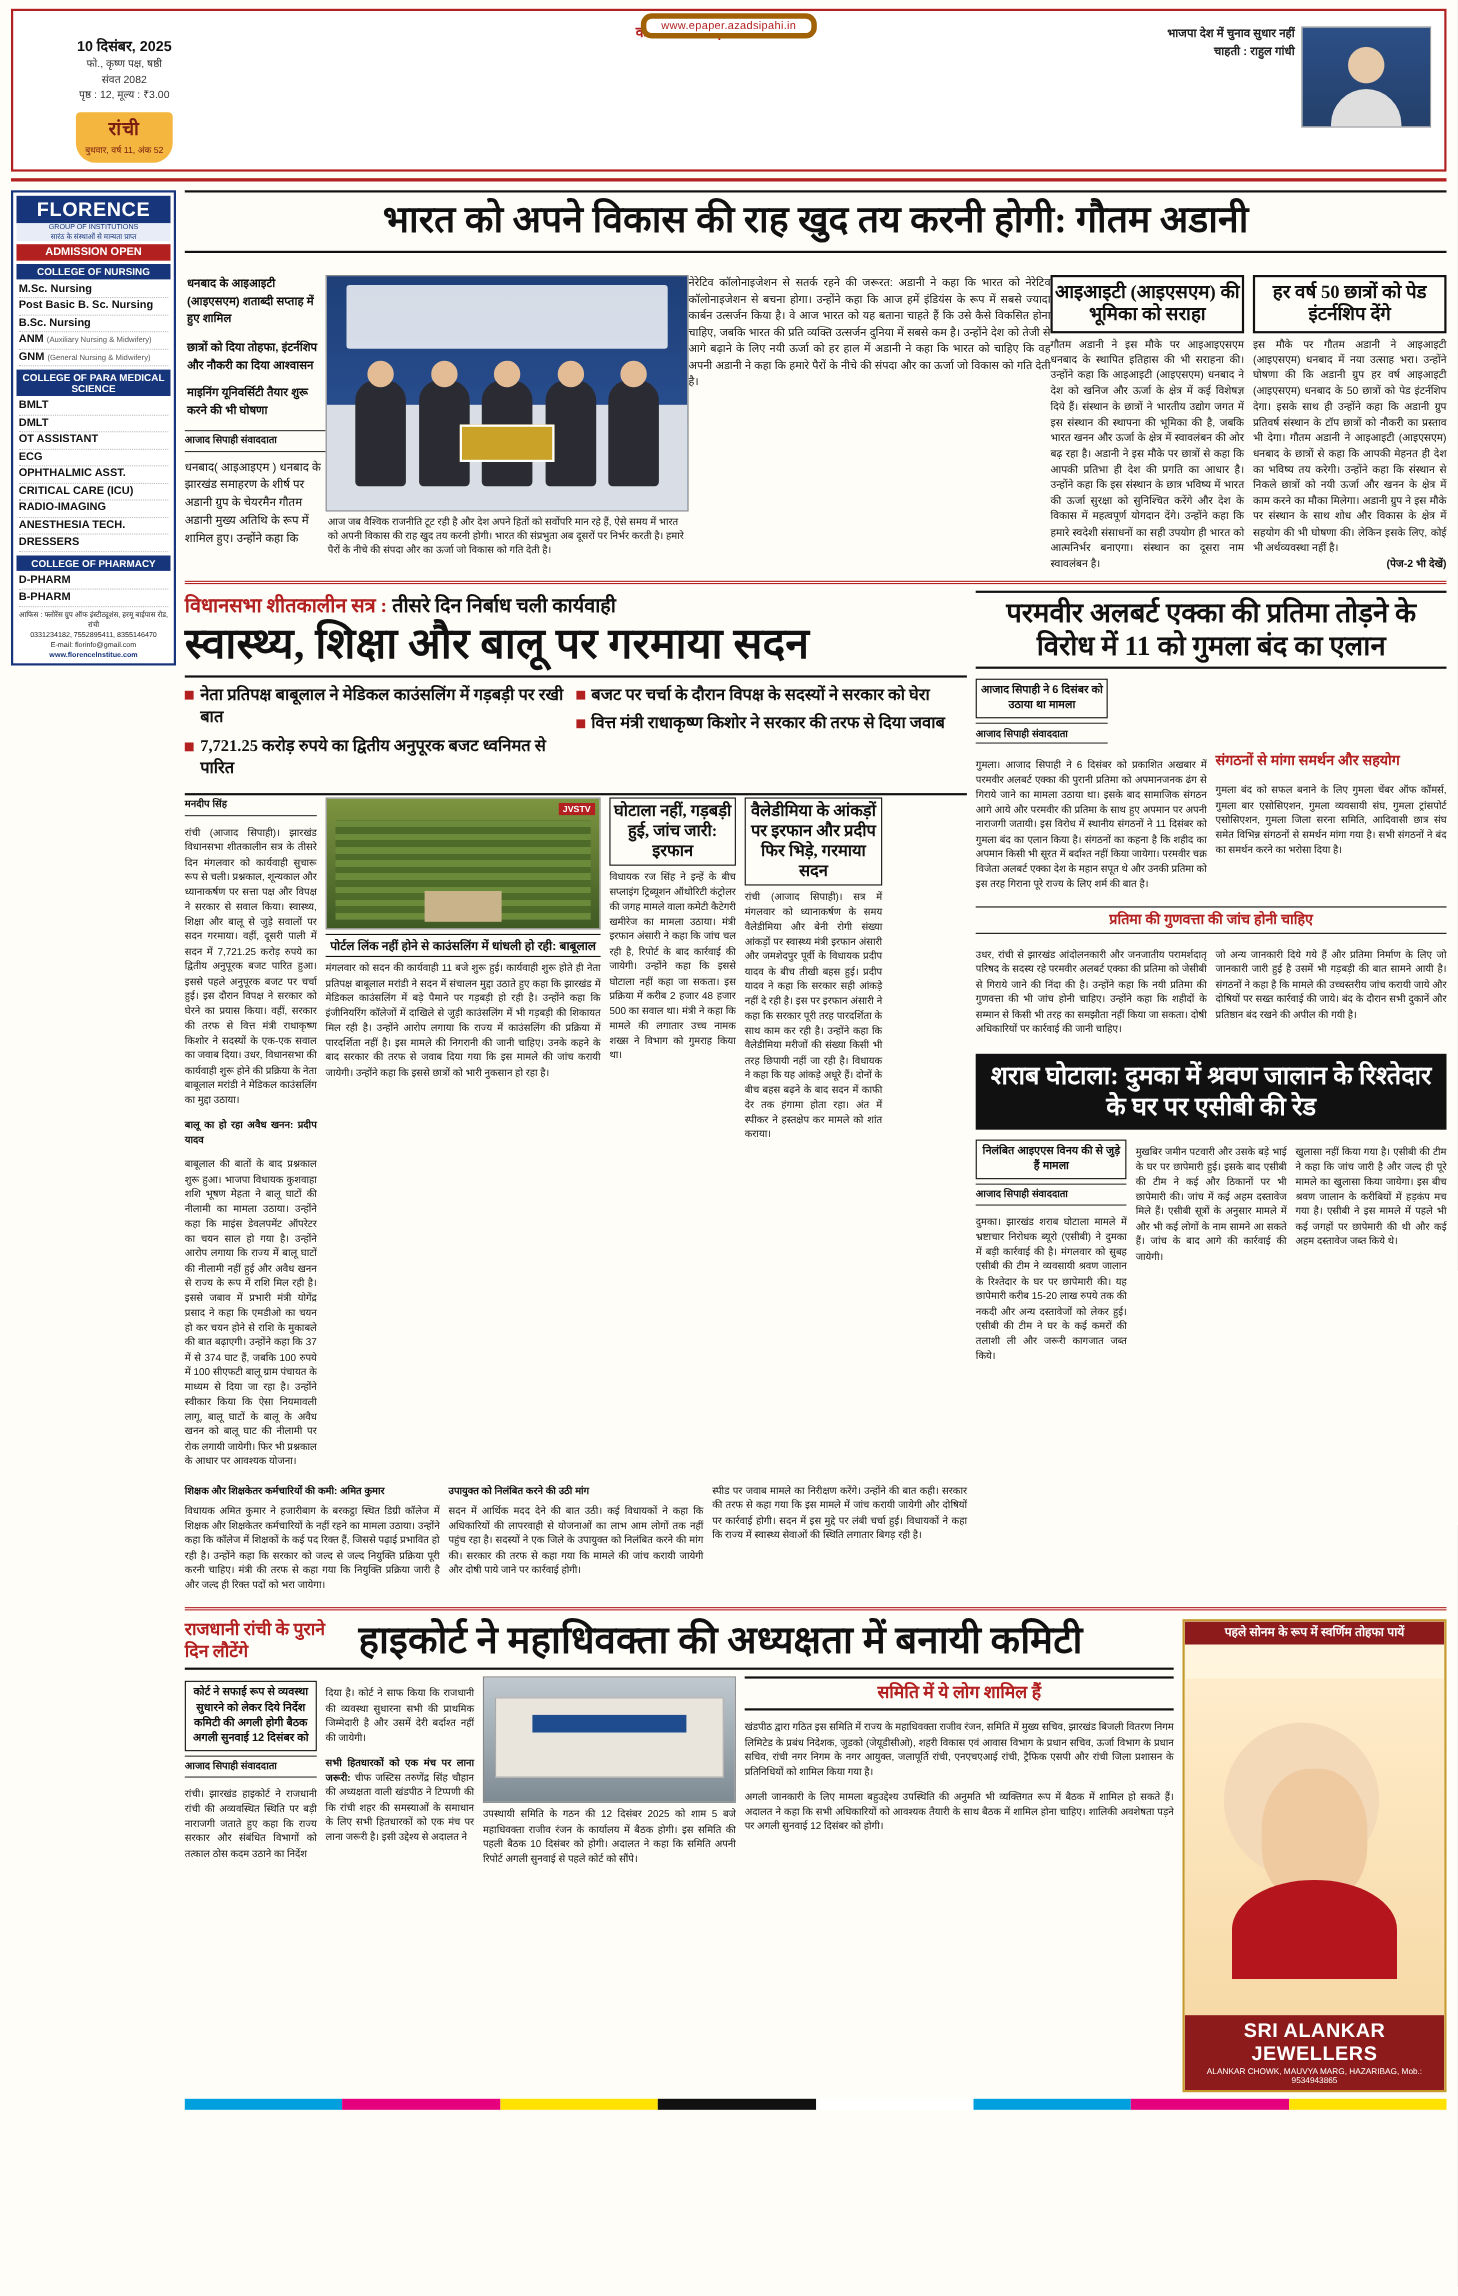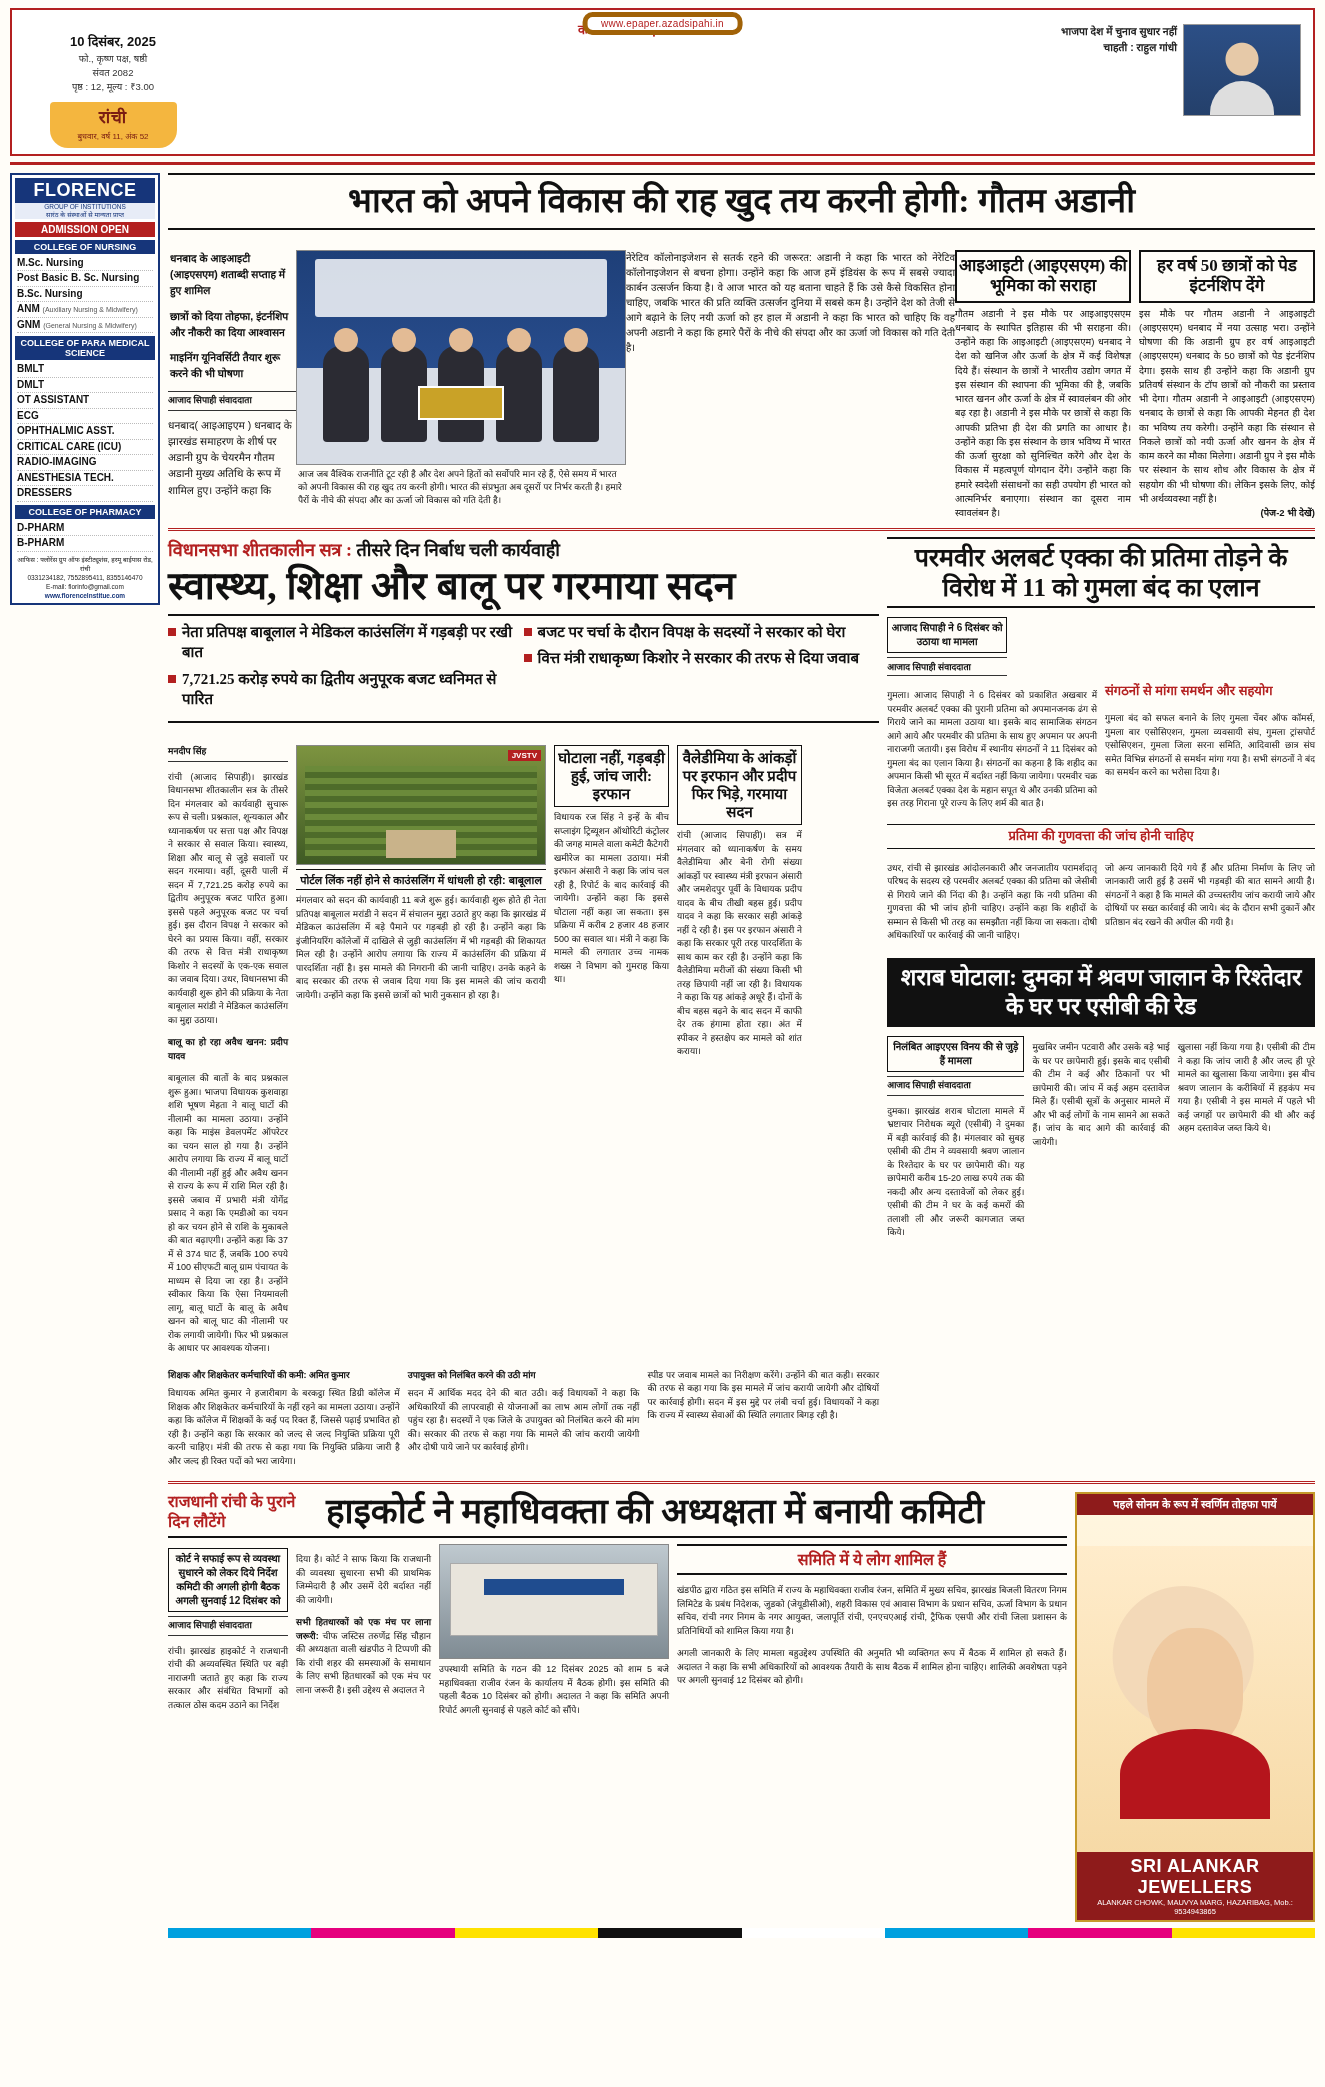--- a/index.html
+++ b/index.html
@@ -37,21 +37,21 @@
     padding:1px 14px;
     background:#fff;
     letter-spacing:.3px;
   }
   .mast-row { display:flex; align-items:flex-start; }
   .mast-left { width:190px; padding-top:18px; text-align:center; font-size:10px; line-height:1.5; color:#333; }
   .mast-left .date { font-size:13px; font-weight:bold; color:#111; }
   .mast-left .line2, .mast-left .line3, .mast-left .line4 { font-size:9.5px; }
   .ranchi-badge {
     margin:8px auto 0 auto;
-    width:127px;
+    width:88px;
     background:#f4b63f;
     border-radius:4px 4px 18px 18px;
     padding:3px 2px 5px 2px;
     color:#7a1d12;
   }
   .ranchi-badge .city { font-size:17px; font-weight:bold; letter-spacing:1px; }
   .ranchi-badge .meta { font-size:8px; }
   .mast-center { flex:1; text-align:center; padding-top:6px; }
   .tagline { color:#b32020; font-size:13px; font-weight:bold; letter-spacing:.5px; }
   .nameplate {
@@ -150,21 +150,21 @@
   .kicker .red { color:#b32020; }
   .asm-head {
     font-family:"Liberation Serif", serif;
     font-size:39px; font-weight:bold; line-height:1.12; margin:3px 0 6px 0;
   }
   .bullets2 { display:flex; border-top:2px solid #111; border-bottom:2px solid #111; padding:6px 0; }
   .bullets2 ul { list-style:none; margin:0; padding:0; flex:1; font-size:15px; font-weight:bold; line-height:1.35; font-family:"Liberation Serif", serif;}
   .bullets2 li { margin-bottom:6px; padding-left:14px; position:relative; }
   .bullets2 li:before { content:""; position:absolute; left:0; top:6px; width:8px; height:8px; background:#b32020; }
 
-  .asm-cols { display:flex; gap:8px; margin-top:22px; }
+  .asm-cols { display:flex; gap:8px; margin-top:2px; }
   .asm-c1 { width:120px; font-size:9px; line-height:1.5; text-align:justify;}
   .asm-photo { width:100%; height:120px; border:1px solid #888; background:linear-gradient(#7d9440,#3f5a24); position:relative; overflow:hidden; margin-bottom:3px;}
   .asm-photo .seats { position:absolute; inset:20px 8px 8px 8px; background:repeating-linear-gradient(#6b8a3a 0 6px, #4e6b2a 6px 12px); }
   .asm-photo .podium { position:absolute; left:50%; transform:translateX(-50%); bottom:6px; width:70px; height:28px; background:#c9b38a;}
   .livetag { position:absolute; top:4px; right:4px; background:#b32020; color:#fff; font-size:8px; font-weight:bold; padding:1px 4px;}
   .subhead-box { border:1.5px solid #111; font-weight:bold; font-size:15px; text-align:center; padding:3px; margin-bottom:4px; font-family:"Liberation Serif", serif; line-height:1.2;}
   .smallcol { font-size:9px; line-height:1.5; text-align:justify; }
   .smallcol p { margin:0 0 5px 0; }
   .inline-head { font-weight:bold; }
   .banner-line { border-top:1px solid #111; border-bottom:1px solid #111; font-size:11px; font-weight:bold; text-align:center; padding:2px; margin:4px 0; }

